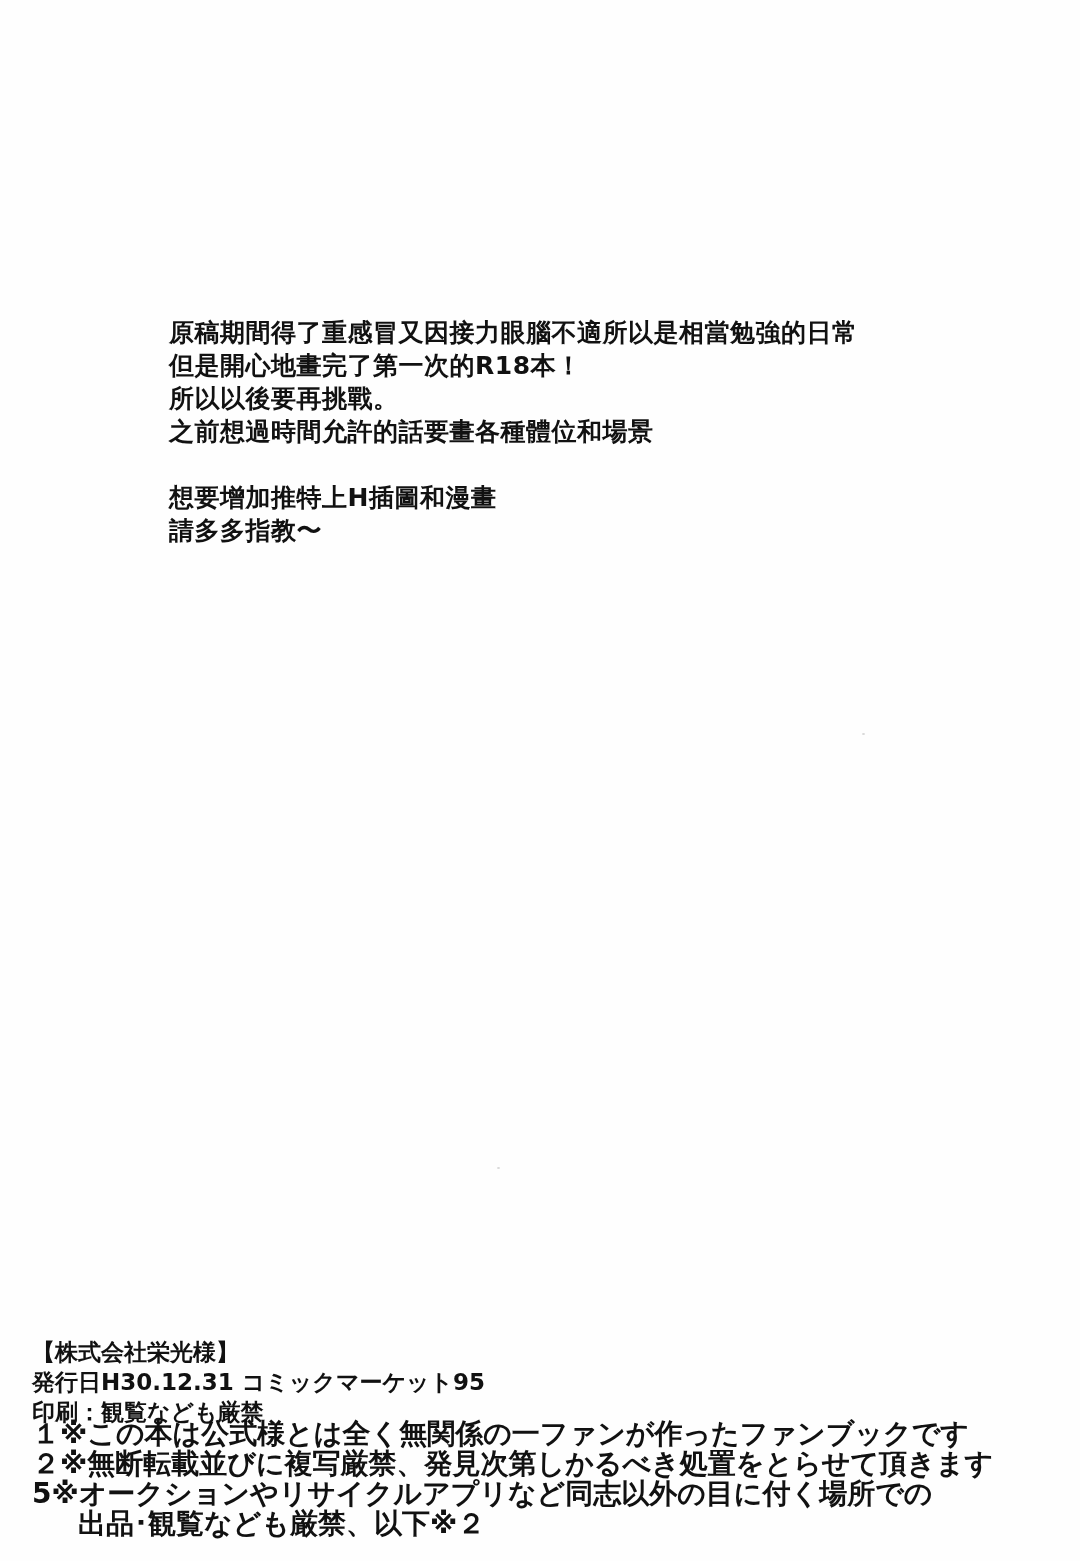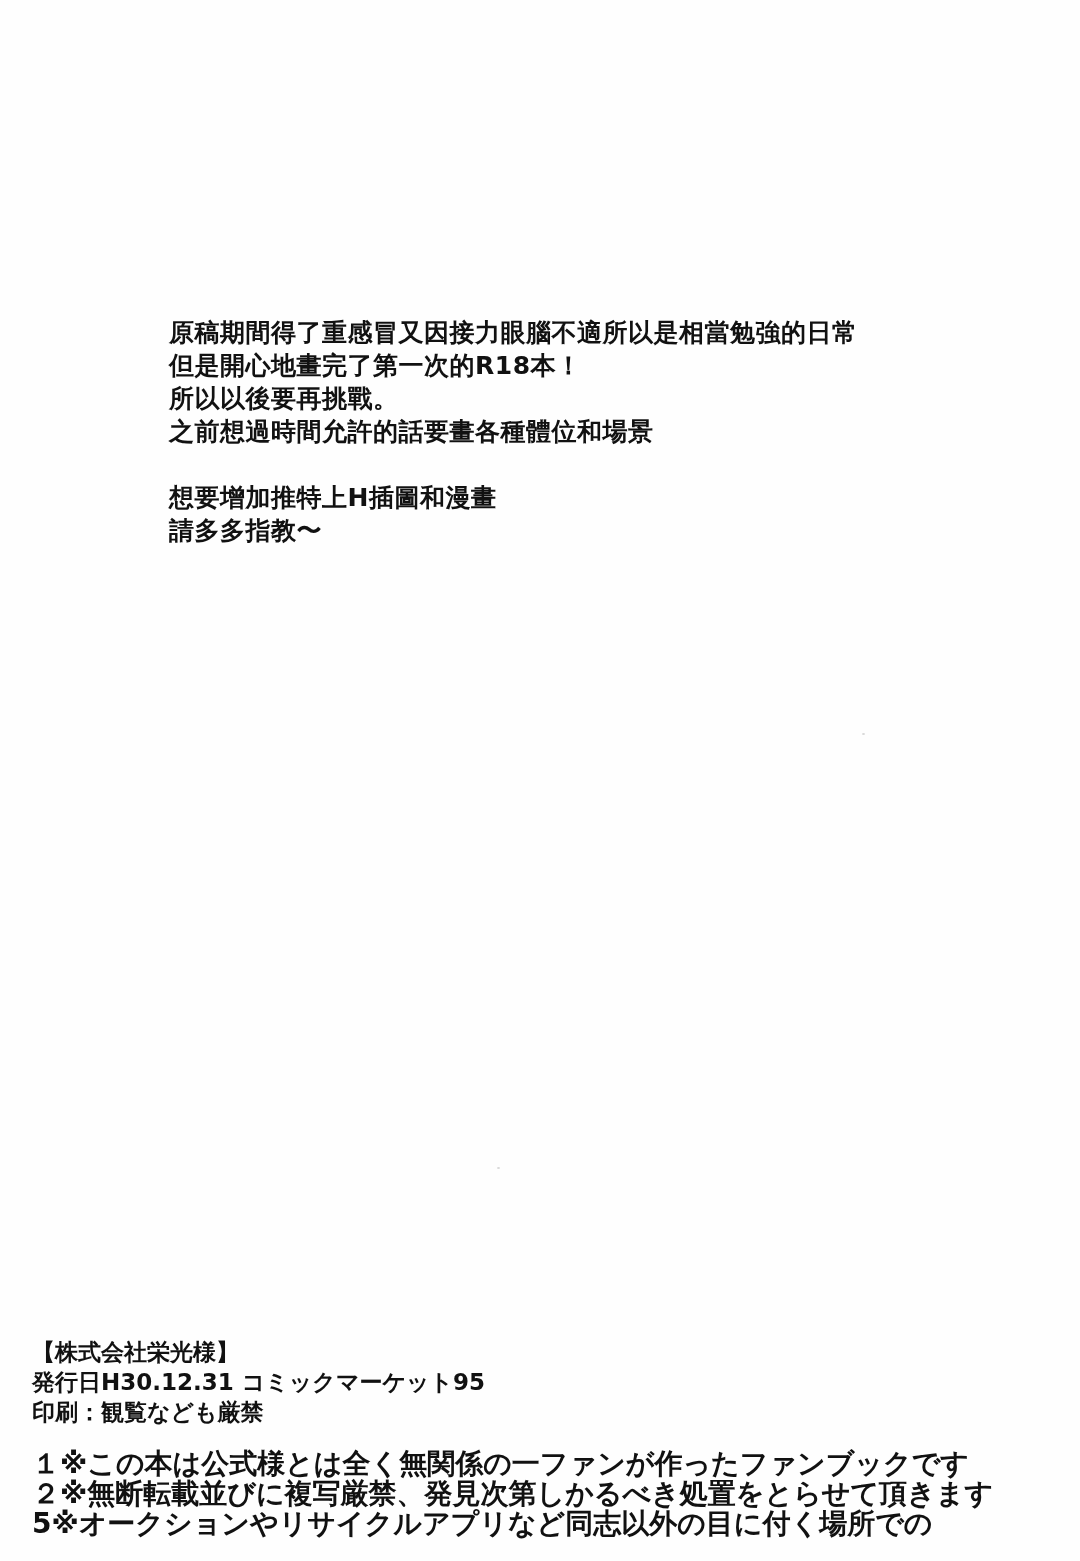--- a/index.html
+++ b/index.html
@@ -104,15 +104,16 @@
   <div class="colophon">
     <div class="line">【株式会社栄光様】</div>
     <div class="line">発行日H30.12.31 コミックマーケット95</div>
     <div class="line">印刷：観覧なども厳禁</div>
   </div>
 
   <div class="notices">
     <div class="line">１※この本は公式様とは全く無関係の一ファンが作ったファンブックです</div>
     <div class="line">２※無断転載並びに複写厳禁、発見次第しかるべき処置をとらせて頂きます</div>
     <div class="line">5※オークションやリサイクルアプリなど同志以外の目に付く場所での</div>
+    <div class="line indent">出品･観覧なども厳禁、以下※２</div>
   </div>
 
 </div>
 
 </body></html>

